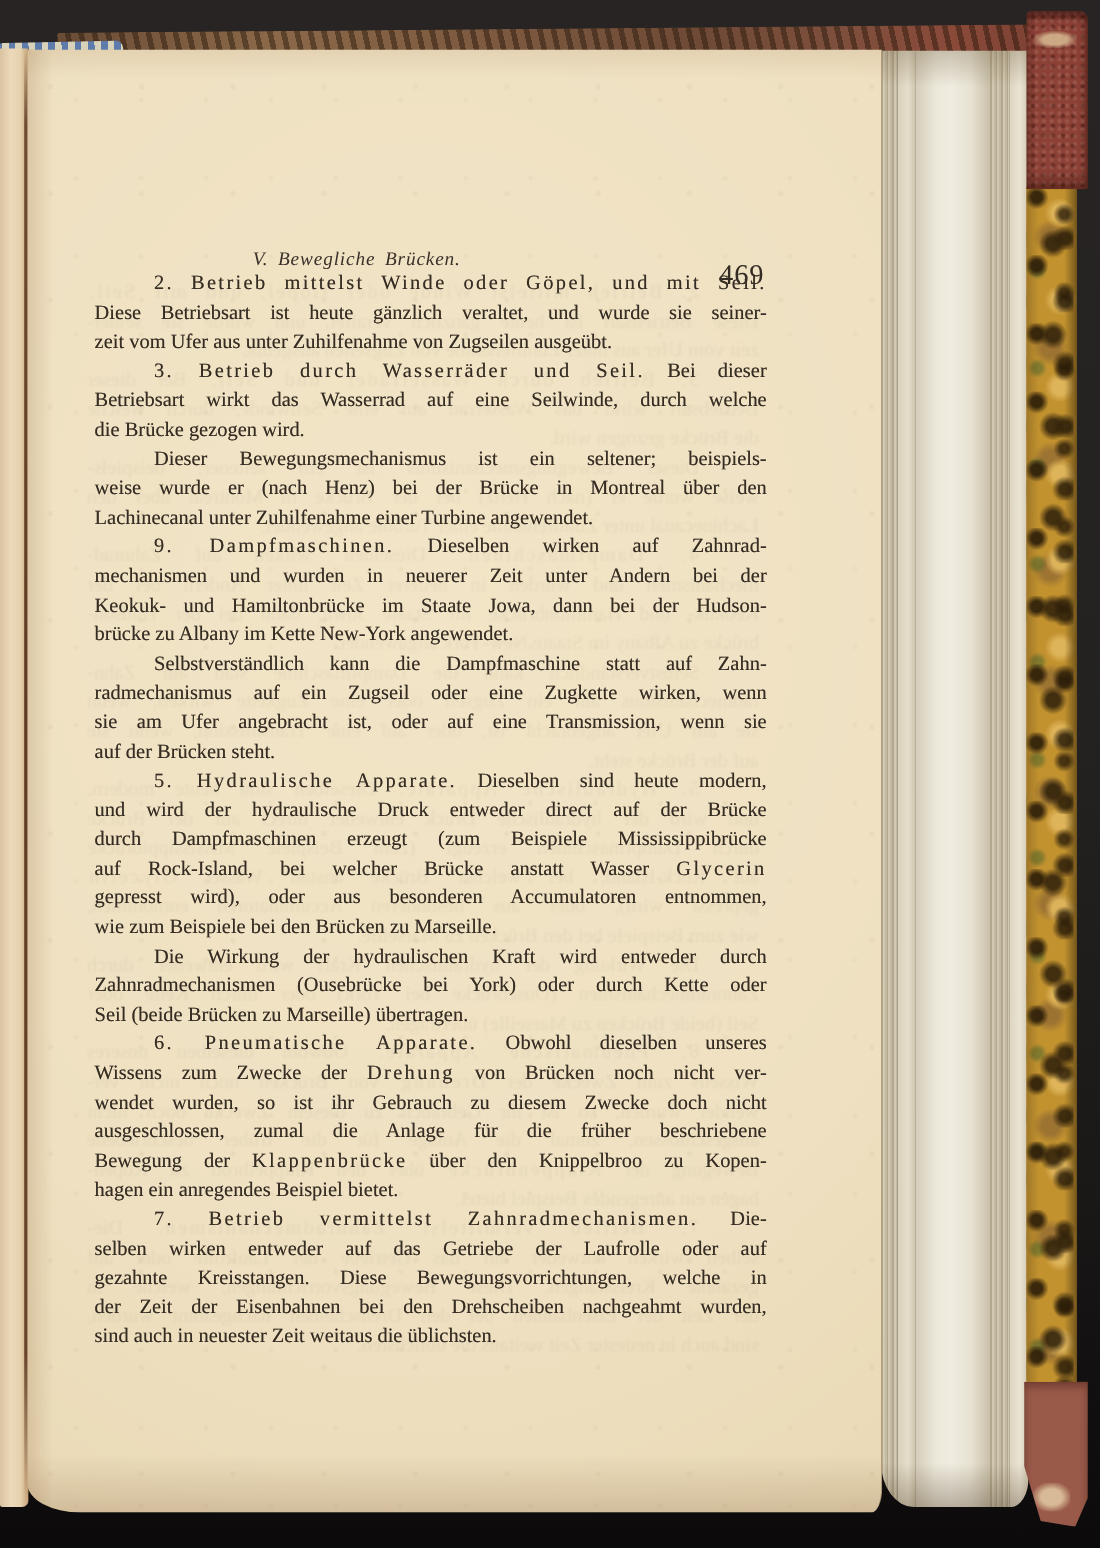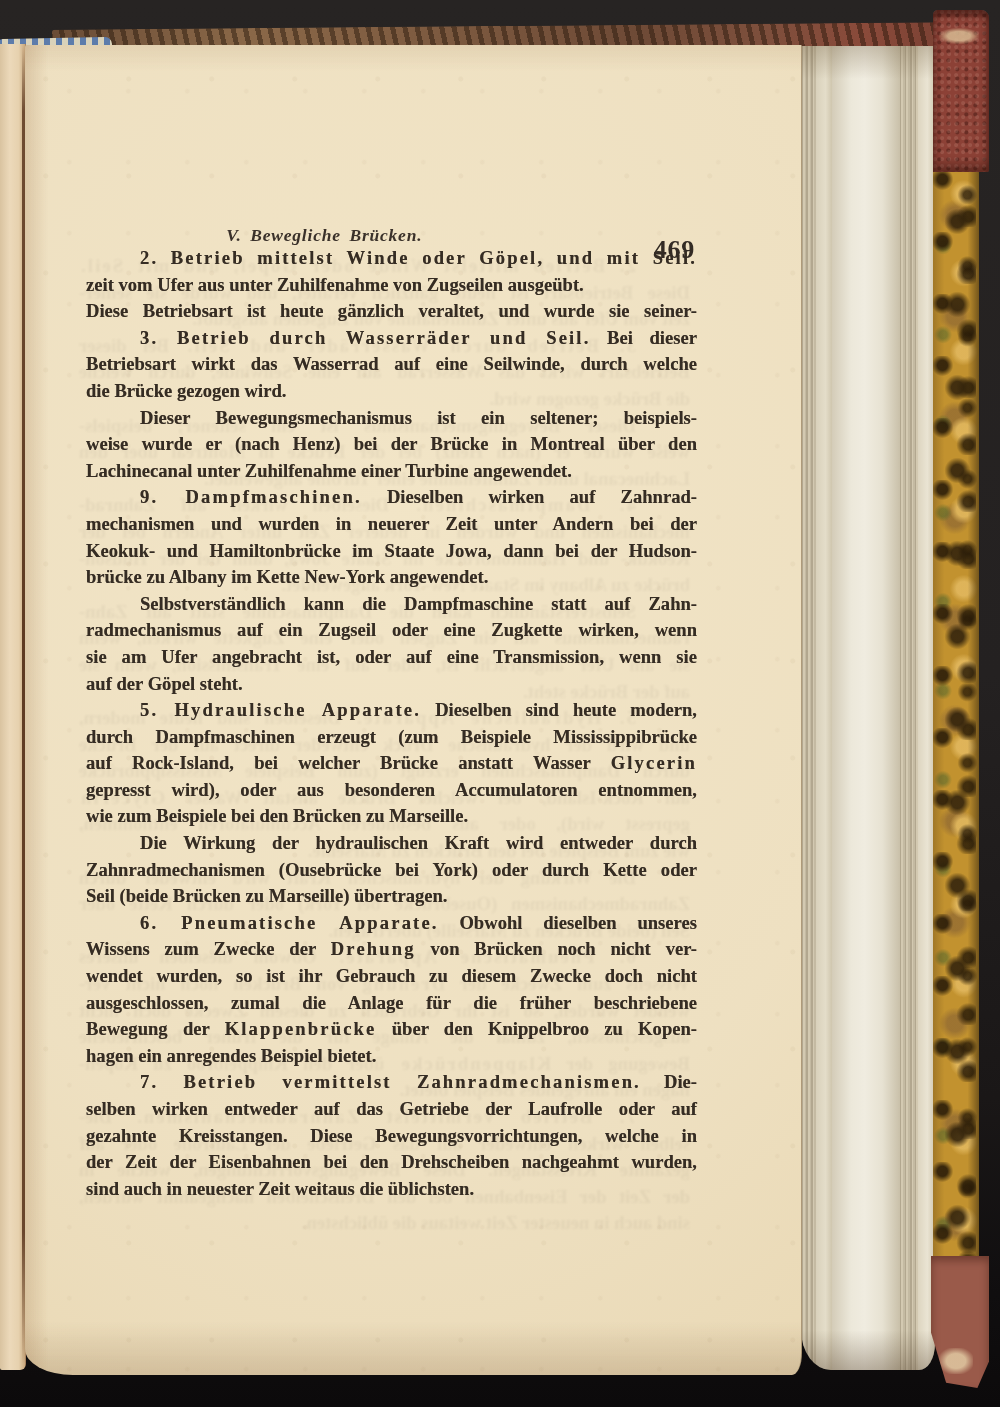--- a/index.html
+++ b/index.html
@@ -1,20 +1,19 @@
 <!DOCTYPE html>
 <html><head>
 <meta charset="utf-8">
 <style>
   html,body{margin:0;padding:0;background:#0e0c0d;}
   .canvas{
     position:relative;width:1000px;height:1407px;overflow:hidden;
     background:linear-gradient(180deg,#272423 0%,#242121 48%,#1a1717 78%,#100e0f 92%,#0c0a0b 100%);
     font-family:"Liberation Serif",serif;
-    font-weight:bold;
   }
   
   .spine-top{
     position:absolute;left:52px;top:26px;width:886px;height:26px;
     transform:rotate(-.5deg);
     background:
       repeating-linear-gradient(78deg,rgba(35,20,8,.45) 0 5px,rgba(0,0,0,0) 5px 12px),
       linear-gradient(90deg,#6a4c36 0%,#8a6848 22%,#7a573e 48%,#6e4a36 66%,#7d4f3c 80%,#8a4a3a 92%,#7c4234 100%);
     border-radius:3px;
   }
@@ -211,22 +210,22 @@
             <div class="line last">sind auch in neuester Zeit weitaus die üblichsten.</div>
           </div>
         </div>
       </div>
     <div class="textblock">
       <div class="running-head">V. Bewegliche Brücken.</div>
       <div class="page-num">469</div>
       <div class="body-text">
           <div class="para">
             <div class="line first"><span class="g">2. Betrieb mittelst Winde oder Göpel, und mit Seil.</span></div>
+            <div class="line">Diese Betriebsart ist heute gänzlich veraltet, und wurde sie seiner-</div>
             <div class="line last">zeit vom Ufer aus unter Zuhilfenahme von Zugseilen ausgeübt.</div>
-            <div class="line">Diese Betriebsart ist heute gänzlich veraltet, und wurde sie seiner-</div>
           </div>
           <div class="para">
             <div class="line first"><span class="g">3. Betrieb durch Wasserräder und Seil.</span> Bei dieser</div>
             <div class="line">Betriebsart wirkt das Wasserrad auf eine Seilwinde, durch welche</div>
             <div class="line last">die Brücke gezogen wird.</div>
           </div>
           <div class="para">
             <div class="line first">Dieser Bewegungsmechanismus ist ein seltener; beispiels-</div>
             <div class="line">weise wurde er (nach Henz) bei der Brücke in Montreal über den</div>
             <div class="line last">Lachinecanal unter Zuhilfenahme einer Turbine angewendet.</div>
@@ -234,24 +233,25 @@
           <div class="para">
             <div class="line first"><span class="g">9. Dampfmaschinen.</span> Dieselben wirken auf Zahnrad-</div>
             <div class="line">mechanismen und wurden in neuerer Zeit unter Andern bei der</div>
             <div class="line">Keokuk- und Hamiltonbrücke im Staate Jowa, dann bei der Hudson-</div>
             <div class="line last">brücke zu Albany im Kette New-York angewendet.</div>
           </div>
           <div class="para">
             <div class="line first">Selbstverständlich kann die Dampfmaschine statt auf Zahn-</div>
             <div class="line">radmechanismus auf ein Zugseil oder eine Zugkette wirken, wenn</div>
             <div class="line">sie am Ufer angebracht ist, oder auf eine Transmission, wenn sie</div>
-            <div class="line last">auf der Göpel steht.</div>
+            <div class="line last">auf der Brücken steht.</div>
           </div>
           <div class="para">
             <div class="line first"><span class="g">5. Hydraulische Apparate.</span> Dieselben sind heute modern,</div>
+            <div class="line">und wird der hydraulische Druck entweder direct auf der Brücke</div>
             <div class="line">durch Dampfmaschinen erzeugt (zum Beispiele Mississippibrücke</div>
             <div class="line">auf Rock-Island, bei welcher Brücke anstatt Wasser <span class="g">Glycerin</span></div>
             <div class="line">gepresst wird), oder aus besonderen Accumulatoren entnommen,</div>
             <div class="line last">wie zum Beispiele bei den Brücken zu Marseille.</div>
           </div>
           <div class="para">
             <div class="line first">Die Wirkung der hydraulischen Kraft wird entweder durch</div>
             <div class="line">Zahnradmechanismen (Ousebrücke bei York) oder durch Kette oder</div>
             <div class="line last">Seil (beide Brücken zu Marseille) übertragen.</div>
           </div>

